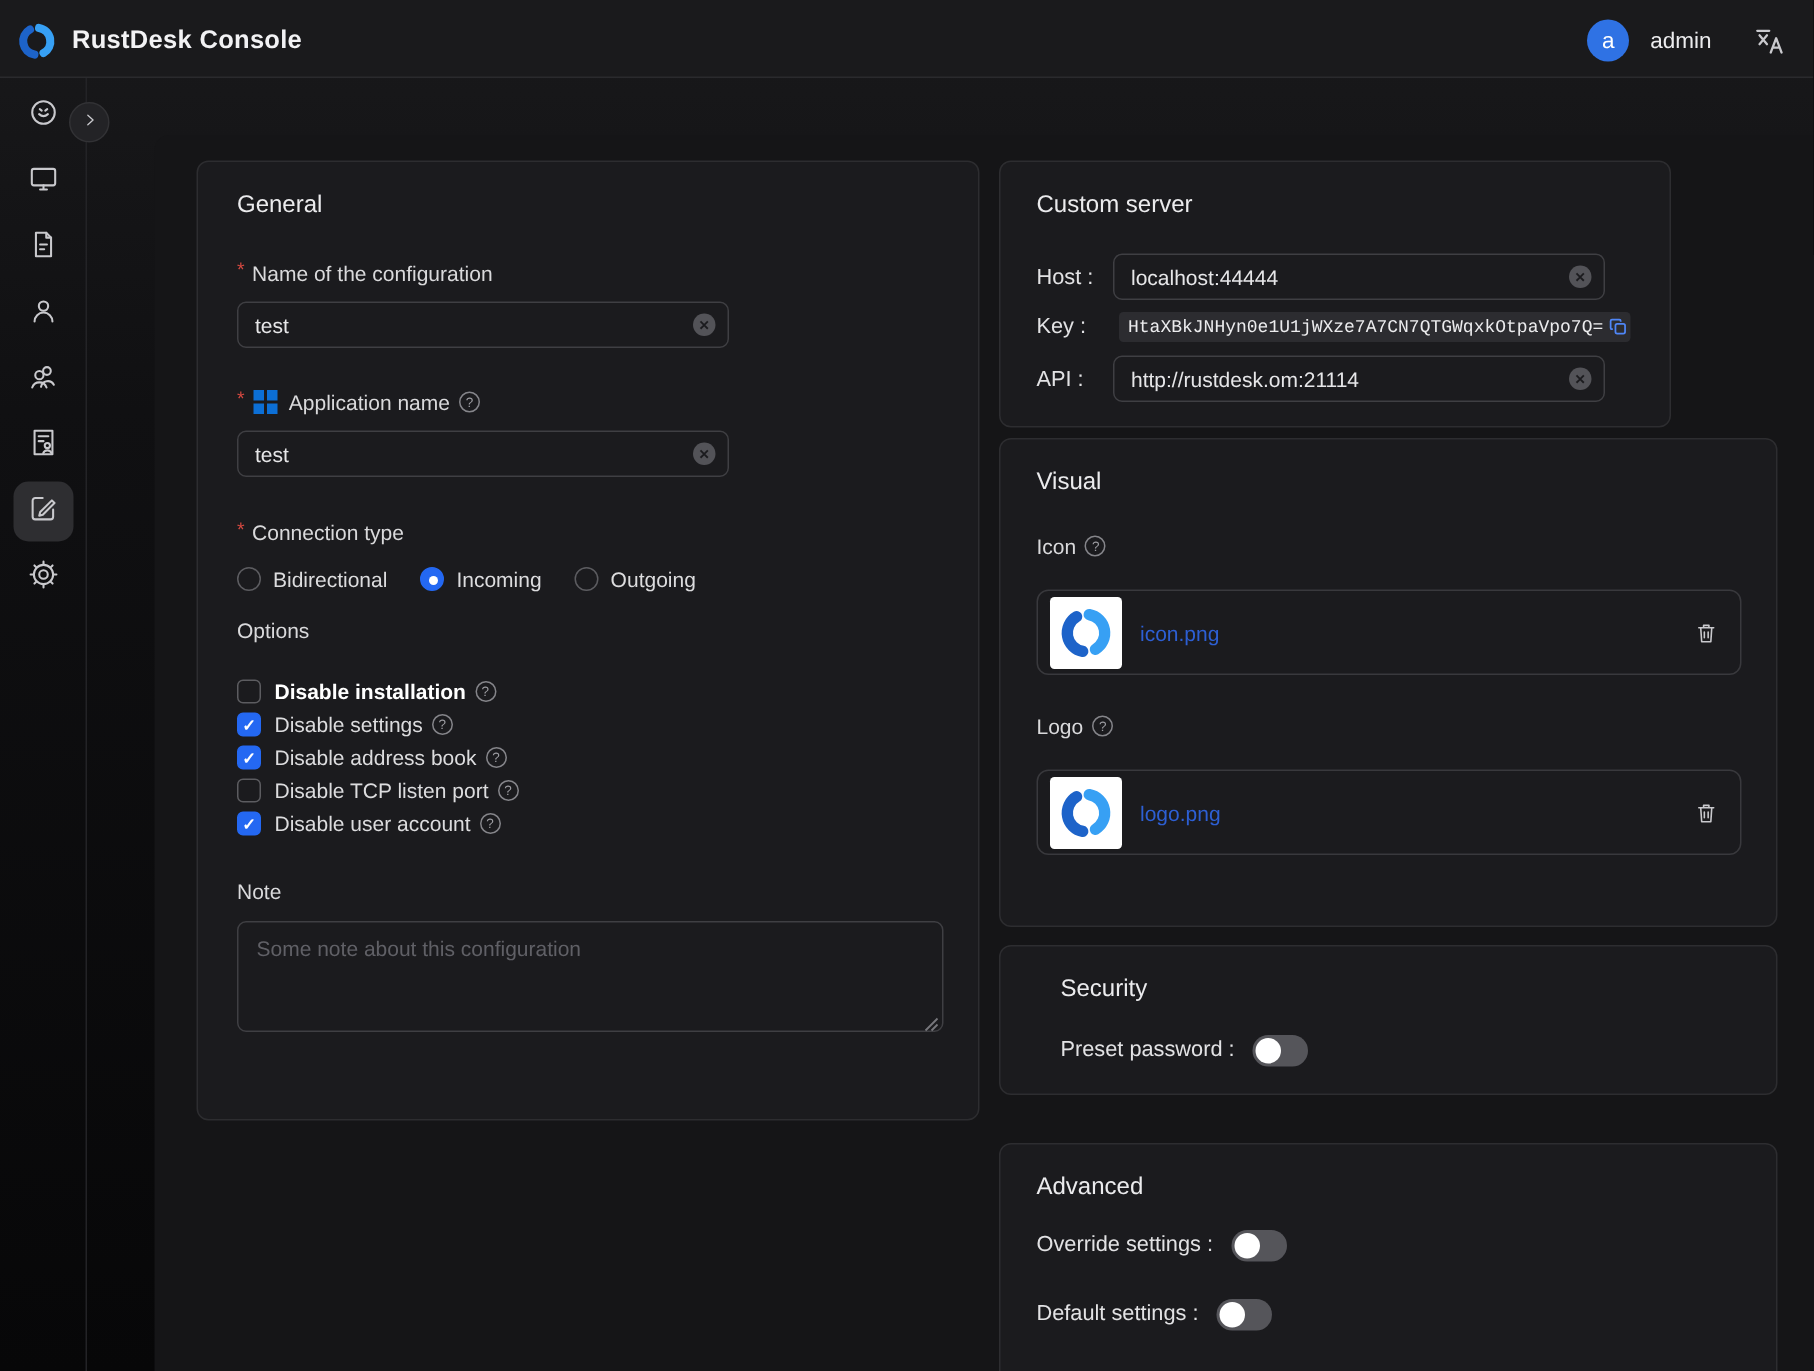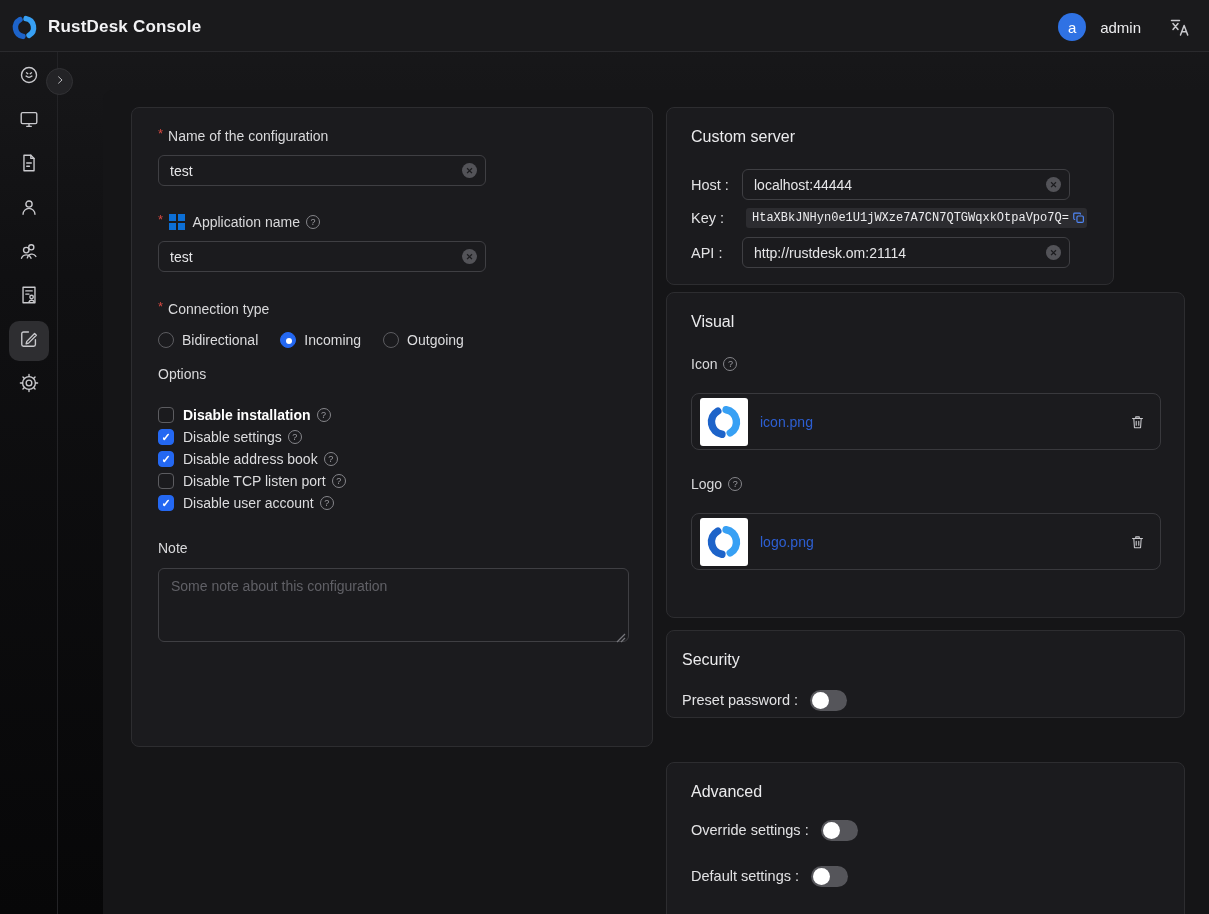--- a/index.html
+++ b/index.html
@@ -49,21 +49,21 @@
     background:#151517; border-radius:10px 0 0 0; z-index:5; overflow:hidden;
   }
   .card {
     position:absolute; background:#1b1b1e; border:1px solid #2d2d30; border-radius:8px;
   }
   .card-title { font-size:16px; font-weight:500; color:#ebebed; line-height:22px; }
 
   .card.general       { left:28px;  top:17px;  width:522px; height:640px; padding:18px 26px 0; }
   .card.custom-server { left:563px; top:17px;  width:448px; height:178px; padding:18px 24px 0; }
   .card.visual        { left:563px; top:202px; width:519px; height:326px; padding:18px 24px 0; }
-  .card.security      { left:563px; top:540px; width:519px; height:88px; padding:18px 15px 0; }
+  .card.security      { left:563px; top:540px; width:519px; height:100px; padding:18px 40px 0; }
   .card.advanced      { left:563px; top:672px; width:519px; height:230px; padding:18px 24px 0; }
 
   
   .field-label { display:flex; align-items:center; font-size:14px; color:#d9d9db; line-height:20px; }
   .req { color:#d54941; font-size:13px; margin-right:5px; position:relative; top:-2px; }
   .help {
     display:inline-flex; align-items:center; justify-content:center;
     width:14px; height:14px; border-radius:50%; border:1px solid #85858a;
     color:#9d9da2; font-size:9px; margin-left:6px; flex:none;
   }
@@ -235,20 +235,21 @@
 
   <button class="collapse">
     <span><svg viewBox="0 0 24 24">
       <path class="st" d="M9.5 6.5l6 5.5-6 5.5" stroke="#9a9a9e" stroke-width="2.2"></path>
     </svg></span>
   </button>
 
   <main class="panel">
 
     <section class="card general">
+      <div class="card-title">General</div>
 
       <div class="field-label lbl-1">
         <span class="req">*</span>
         <span>Name of the configuration</span>
       </div>
       <div class="input-wrap input-row-1">
         <input class="text-input" type="text" value="test" style="">
         <span class="clear-btn">✕</span>
       </div>
 

